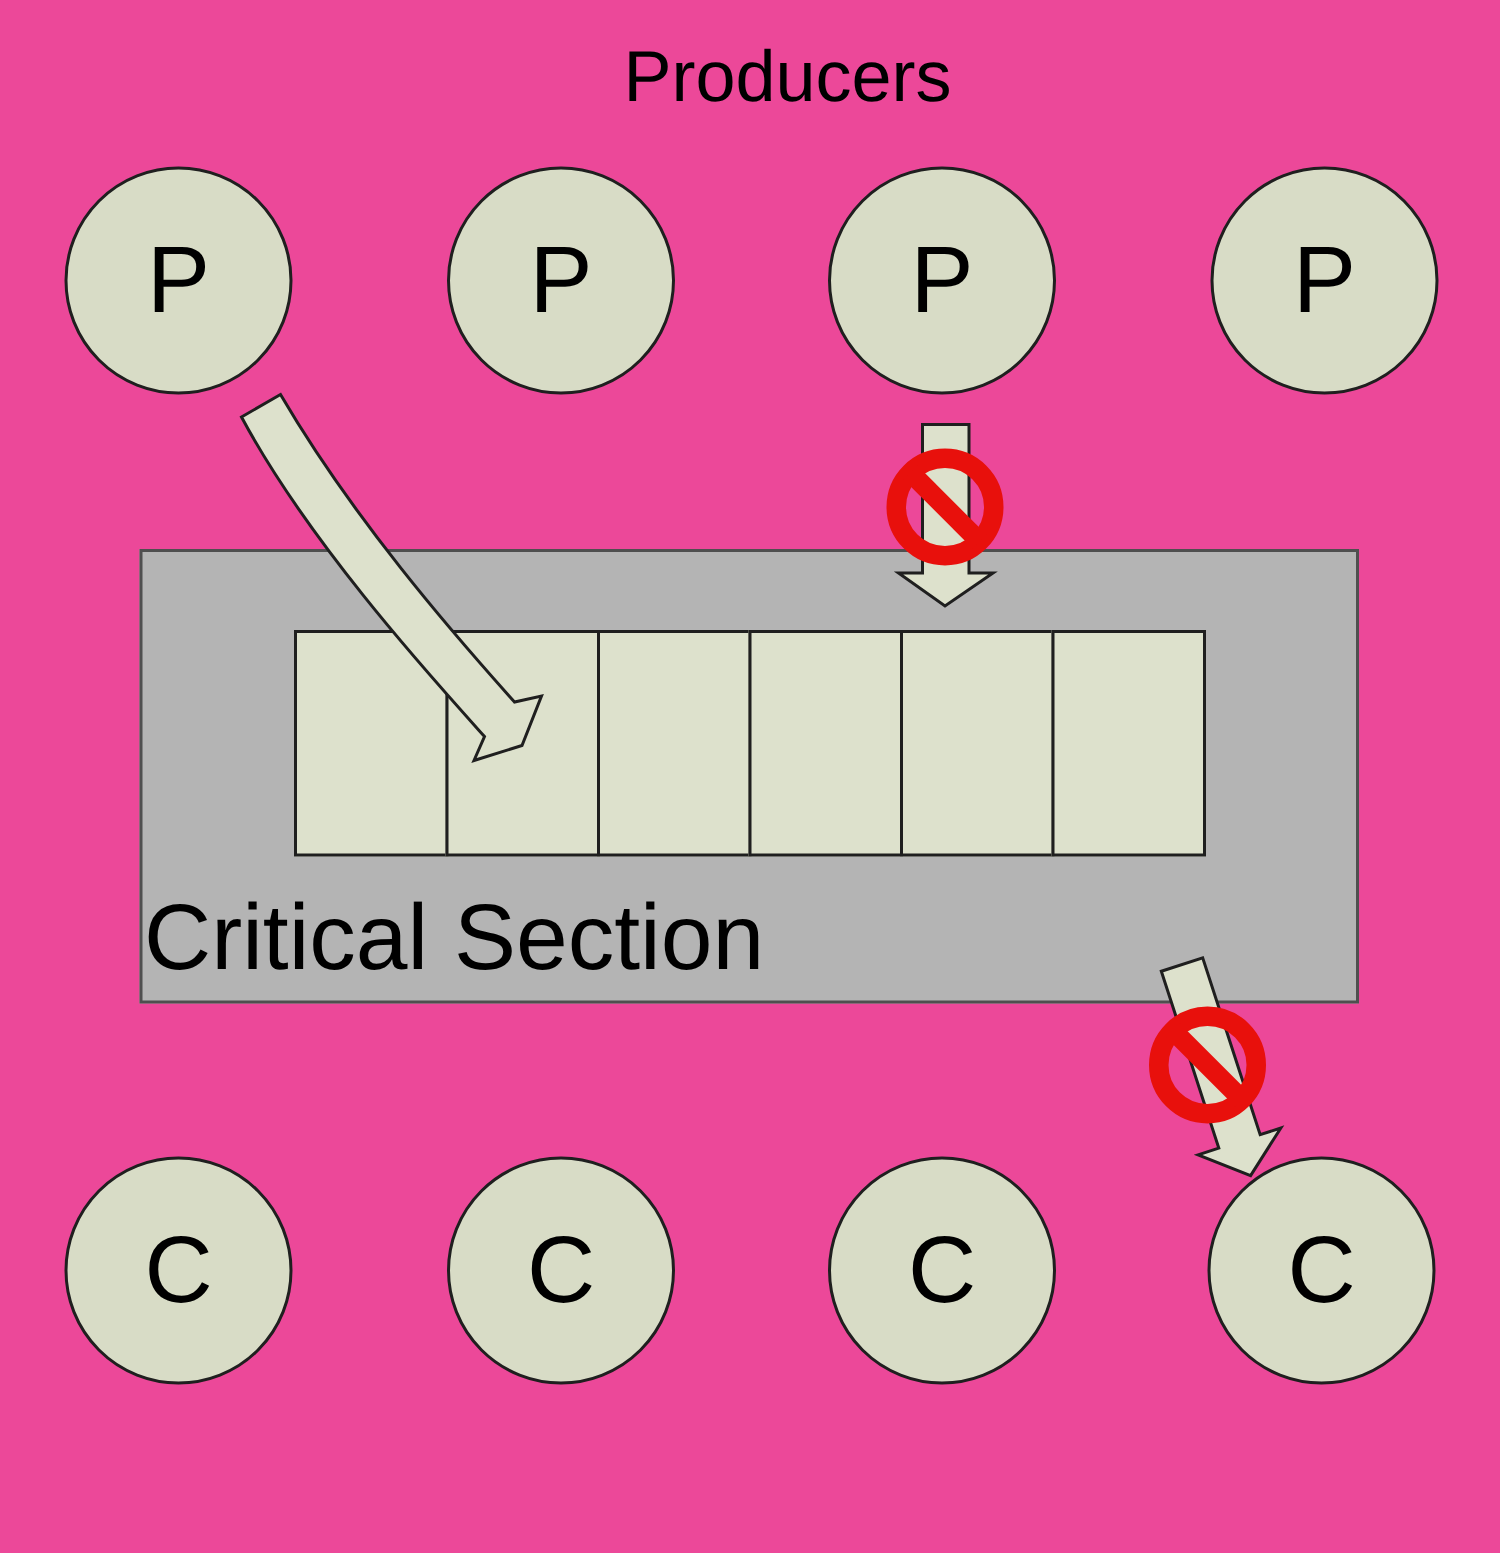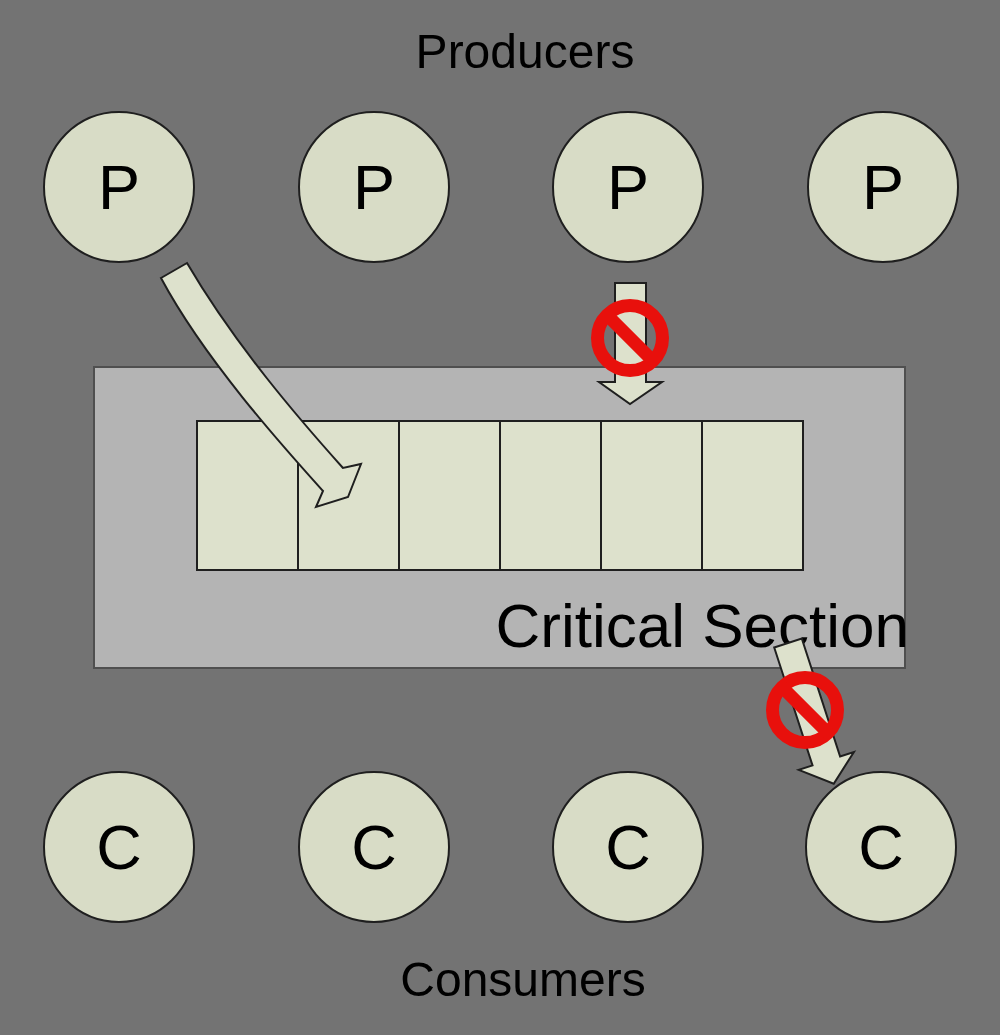--- a/index.html
+++ b/index.html
@@ -1,19 +1,19 @@
 <!DOCTYPE html>
 <html style="--node-fill: #d8dcc6; --cell-fill: #dde1cc; --arrow-fill: #dde1cc; --section-fill: #b4b4b4; --section-border: #4f4f4f; --prohibition-red: #e8100c; --line: #1f1f1f; --text: #000000;"><head>
 <meta charset="utf-8">
 <style>
   html,body{margin:0;padding:0;background:#ffffff;}
   #canvas{
     position:relative;
     width:1000px;height:1035px;
-    background:#737373;
+    background:#ec4899;
     font-family:"Liberation Sans", sans-serif;
     color:var(--text,#000);
     overflow:hidden;
   }
   .abs{position:absolute;}
   .title{
     font-size:48px;line-height:1;text-align:center;color:var(--text,#000);
   }
   .node{
     position:absolute;
@@ -40,21 +40,21 @@
     border:2px solid var(--line,#1f1f1f);
     box-sizing:border-box;
   }
   .slot + .slot{margin-left:-2px;}
   #buffer-label{
     left:186px;top:453px;width:608px;
     font-size:76px;line-height:1;text-align:center;color:var(--text,#000);
   }
   #section-label{
     left:96px;top:595px;width:813px;
-    font-size:62px;line-height:1;text-align:right;color:var(--text,#000);
+    font-size:62px;line-height:1;text-align:left;color:var(--text,#000);
   }
   #producers-title{left:275px;top:28px;width:500px;}
   #consumers-title{left:273px;top:956px;width:500px;}
   #arrows-layer{
     left:0;top:0;width:1000px;height:1035px;
     pointer-events:none;
   }
   .flow-arrow{
     fill:var(--arrow-fill,#dde1cc);
     stroke:var(--line,#1f1f1f);
@@ -96,21 +96,20 @@
   </div>
 
 
   <div id="section-label" class="abs">Critical Section</div>
 
   <div class="node" style="left:43px;top:771px;">C</div>
   <div class="node" style="left:298px;top:771px;">C</div>
   <div class="node" style="left:552px;top:771px;">C</div>
   <div class="node" style="left:805px;top:771px;">C</div>
 
-  <div id="consumers-title" class="abs title">Consumers</div>
 
   <svg id="arrows-layer" class="abs" viewBox="0 0 1000 1035">
 
     <path class="flow-arrow" d="M 161 278
              L 187 263
              C 235 345, 300 420, 343 468
              L 361 464
              L 348 497
              L 316 507
              L 323 491

